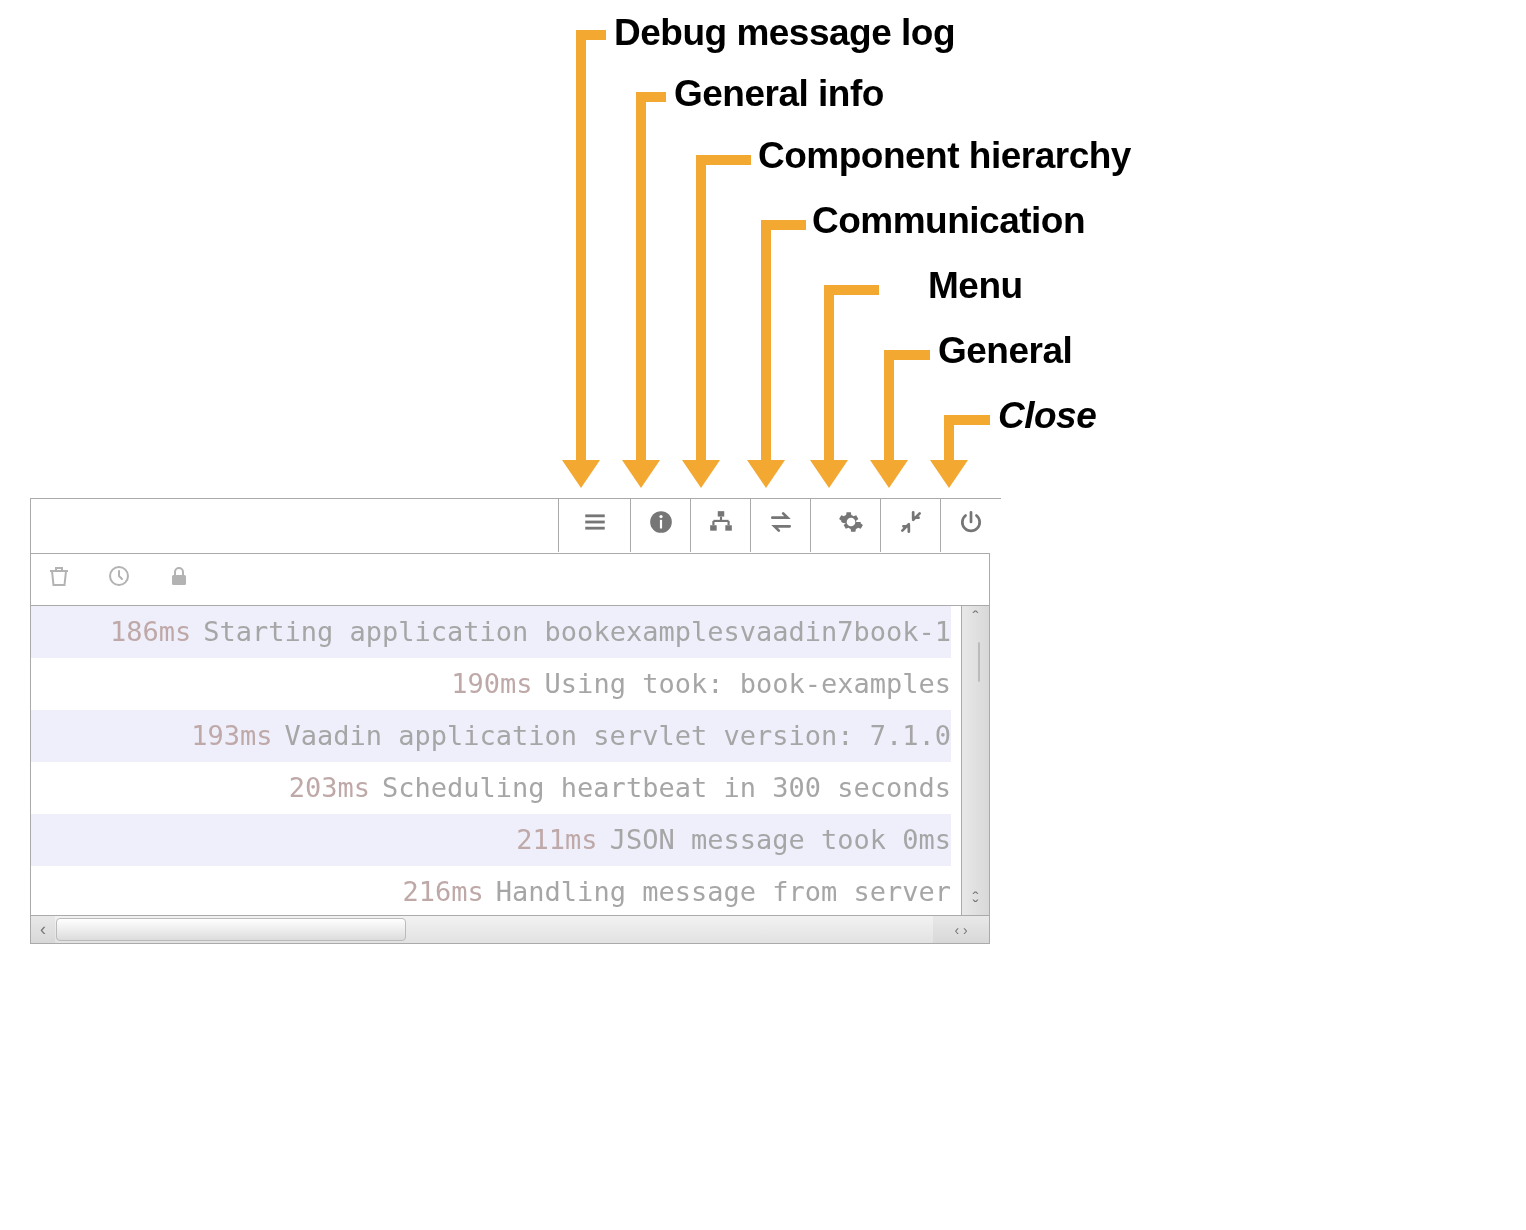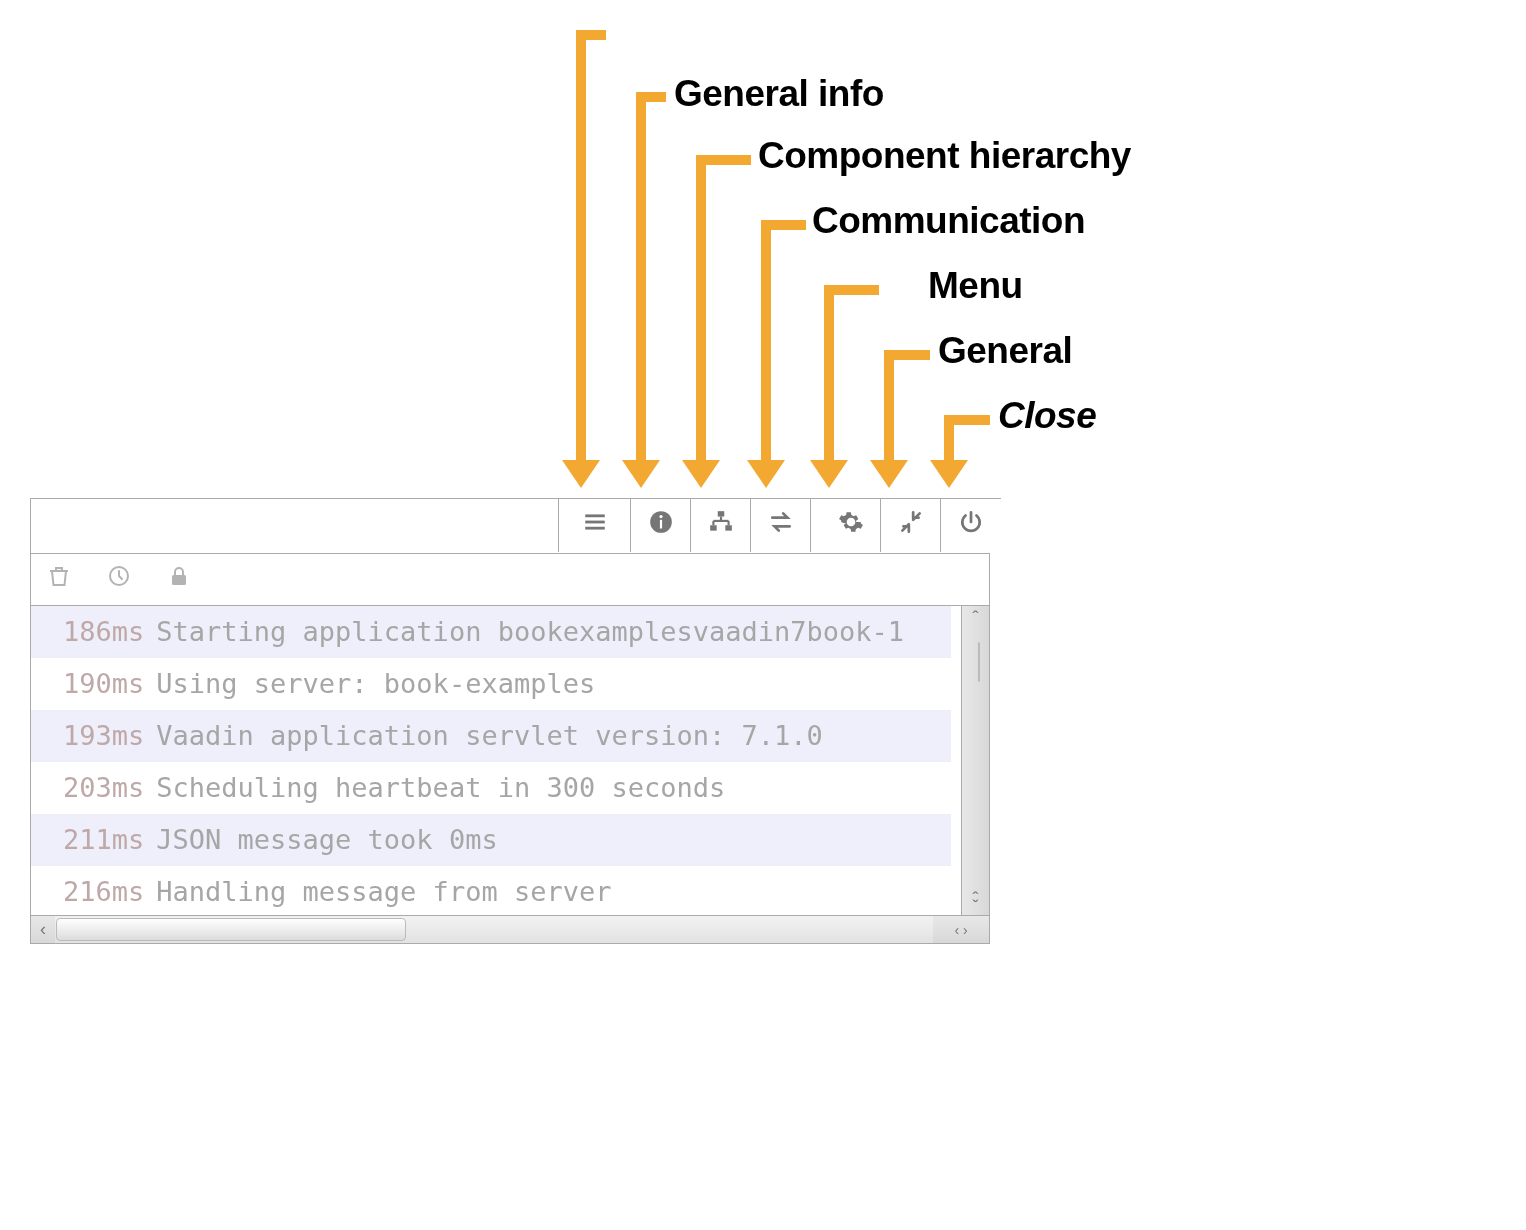--- a/index.html
+++ b/index.html
@@ -103,20 +103,21 @@
   width: 920px;
 }
 .log-row {
   line-height: 52px;
   padding-left: 32px;
   font-family: "DejaVu Sans Mono", monospace;
   font-size: 27px;
   color: #a6a6a6;
   white-space: nowrap;
   overflow: hidden;
+  text-align: right;
 }
 .log-row:nth-child(odd) { background: #eeeffa; }
 .log-time { color: #bfa8a8; margin-right: 12px; }
 .v-scroll {
   position: absolute;
   right: 0;
   top: 0;
   width: 28px;
   height: 100%;
   background: linear-gradient(to right, #e8e8e8, #d8d8d8);
@@ -179,20 +180,21 @@
 }
 .corner { width: 56px; height: 100%; display: flex; align-items: center; justify-content: center; color: #777; font-size: 14px; }
 svg.icon { width: 26px; height: 26px; fill: currentColor; }
 svg.icon-sm { width: 24px; height: 24px; fill: currentColor; }
 </style>
 </head>
 <body>
 
 <div class="container">
 
+  <span class="callout" style="top:12px; left:614px;">Debug message log</span>
   <span class="callout" style="top:73px; left:674px;">General info</span>
   <span class="callout" style="top:135px; left:758px;">Component hierarchy</span>
   <span class="callout" style="top:200px; left:812px;">Communication</span>
   <span class="callout" style="top:265px; left:928px;">Menu</span>
   <span class="callout" style="top:330px; left:938px;">General</span>
   <span class="callout" style="top:395px; left:998px;font-style:italic;">Close</span>
 
   <div class="arrow">
     <div class="arrow-line-h" style="top:30px; left:576px; width:30px;"></div>
     <div class="arrow-line-v" style="top:30px; left:576px; height:435px;"></div>
@@ -321,21 +323,21 @@
               <rect x="5" y="11" width="14" height="10" rx="1.5"></rect>
               <path d="M8 11V8a4 4 0 118 0v3" stroke="currentColor" stroke-width="2" fill="none"></path>
             </svg>
         </span>
       </span>
     </div>
 
     <div class="log-area">
       <div class="log-rows">
         <div class="log-row"><span class="log-time">186ms</span><span>Starting application bookexamplesvaadin7book-1</span></div>
-        <div class="log-row"><span class="log-time">190ms</span><span>Using server: book-examples</span></div>
+        <div class="log-row"><span class="log-time">190ms</span><span>Using took: book-examples</span></div>
         <div class="log-row"><span class="log-time">193ms</span><span>Vaadin application servlet version: 7.1.0</span></div>
         <div class="log-row"><span class="log-time">203ms</span><span>Scheduling heartbeat in 300 seconds</span></div>
         <div class="log-row"><span class="log-time">211ms</span><span>JSON message took 0ms</span></div>
         <div class="log-row"><span class="log-time">216ms</span><span>Handling message from server</span></div>
       </div>
       <div class="v-scroll">
         <div class="v-scroll-btn">ˆ</div>
         <div class="v-scroll-track">
           <div class="v-scroll-thumb"></div>
         </div>

